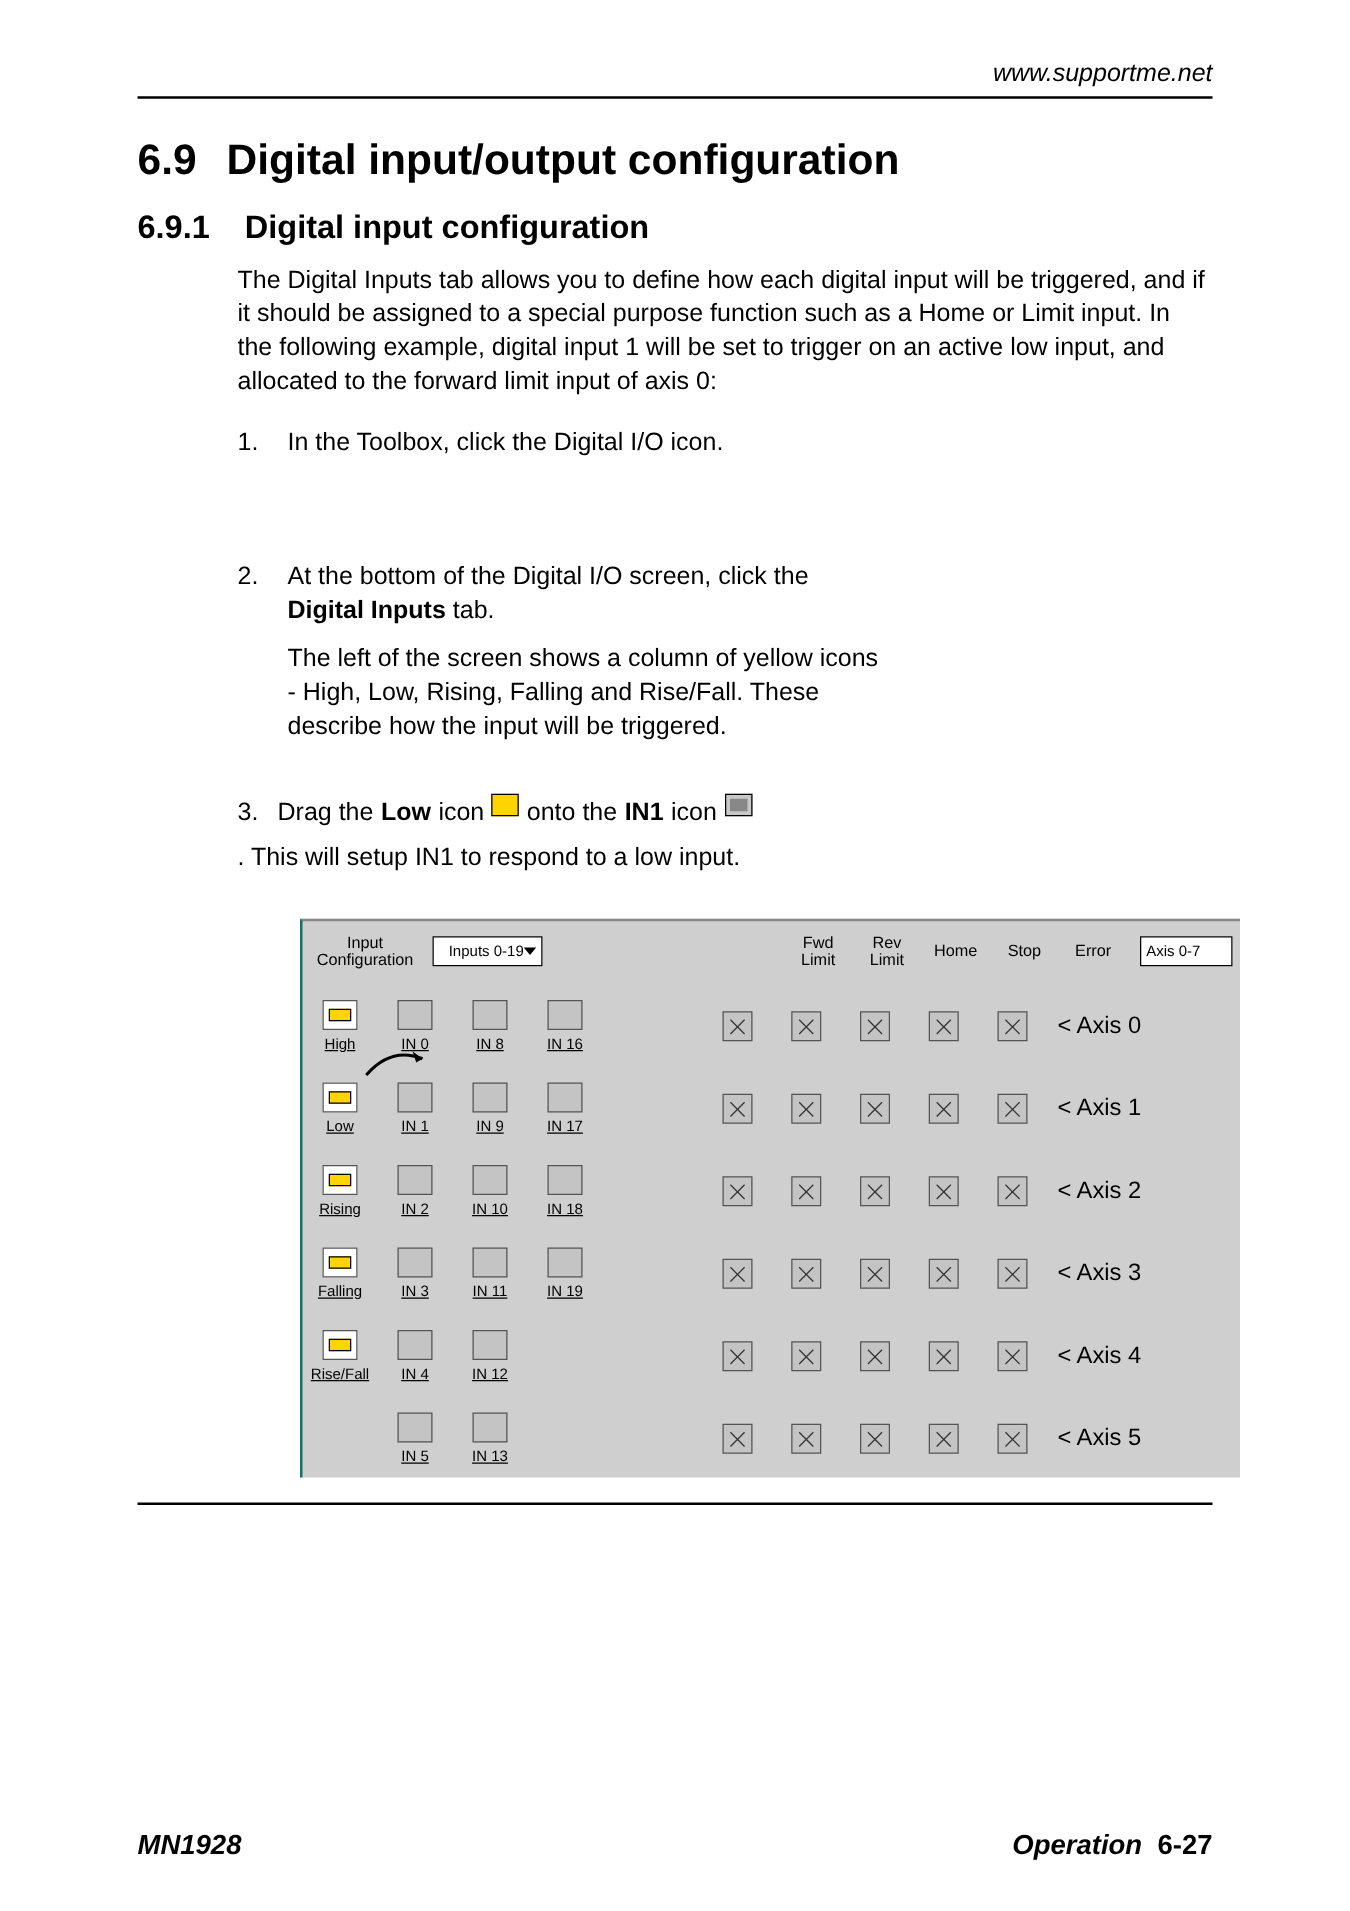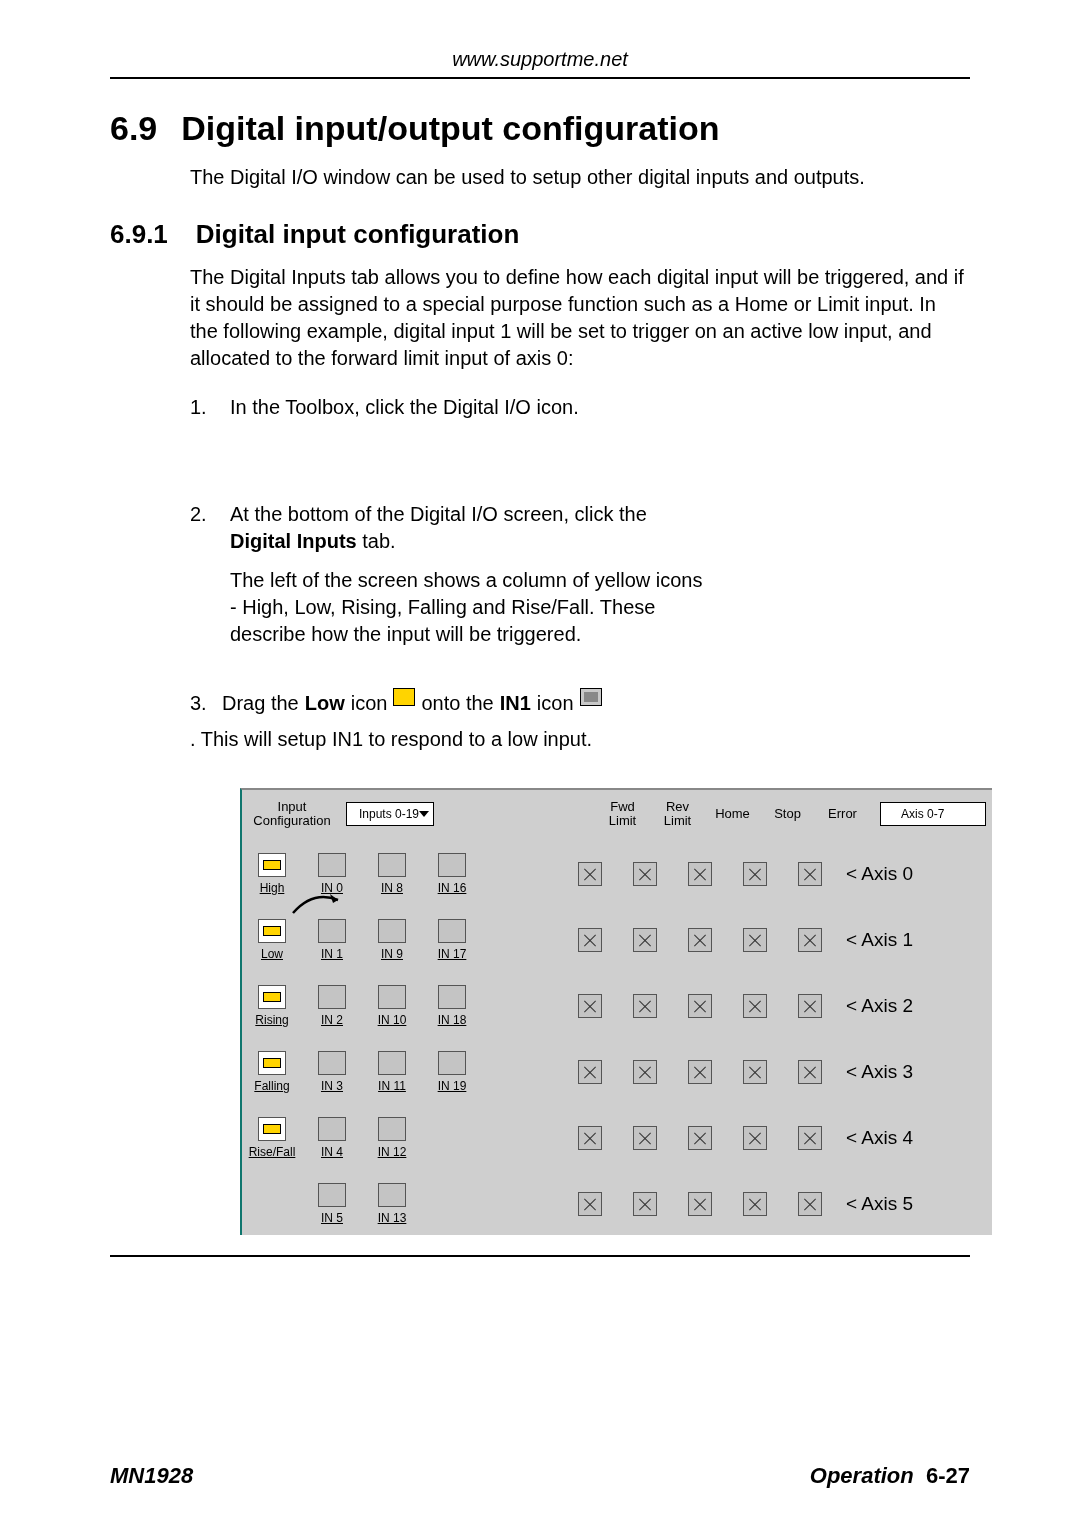--- a/index.html
+++ b/index.html
@@ -1,17 +1,17 @@
 <!DOCTYPE html>
 <html><head>
 <meta charset="utf-8">
 <style>
   html,body{margin:0;padding:0;background:#fff;font-family:Arial,Helvetica,sans-serif;color:#000;}
   .page{width:1080px;height:1529px;position:relative;box-sizing:border-box;padding:48px 110px 40px 110px;}
-  .header-url{text-align:center;font-style:italic;font-size:20px;}
+  .header-url{text-align:right;font-style:italic;font-size:20px;}
   .hr{border:none;border-top:2px solid #000;margin:6px 0 30px 0;}
   .hr2{border:none;border-top:2px solid #000;margin:20px 0 6px 0;}
   .h1-row{display:flex;align-items:baseline;gap:24px;margin-bottom:18px;margin-top:16px;}
   .h1-num{font-size:34px;font-weight:bold;}
   .h1-title{font-size:34px;font-weight:bold;}
   .intro{font-size:20px;margin:0 0 30px 80px;}
   .h2-row{display:flex;align-items:baseline;gap:28px;margin-bottom:14px;}
   .h2-num{font-size:26px;font-weight:bold;}
   .h2-title{font-size:26px;font-weight:bold;}
   .body-text{font-size:20px;line-height:1.35;margin:0 1px 22px 80px;}
@@ -26,21 +26,21 @@
   .bold{font-weight:bold;}
 
   
   .panel{margin:34px 0 0 130px;width:750px;border-left:2px solid #0f766e;border-top:2px solid #888;padding:10px 0 10px 0;background:#cfcfcf;font-family:"MS Sans Serif",Arial,sans-serif;font-size:13px;color:#000;}
   .panel-head{display:flex;align-items:center;}
   .panel-head .lbl{width:100px;text-align:center;line-height:1.1;}
   .panel-head .sel{display:inline-flex;align-items:center;background:#fff;border:1px solid #000;height:22px;padding:0 4px;font-size:12px;margin-left:4px;min-width:78px;justify-content:flex-end;}
   .panel-head .sel .tri{width:0;height:0;border-left:5px solid transparent;border-right:5px solid transparent;border-top:6px solid #000;}
   .panel-head .spacer{flex:1;}
   .panel-head .col{width:55px;text-align:center;line-height:1.1;}
-  .panel-head .axis-sel{display:inline-flex;align-items:center;background:#fff;border:1px solid #000;height:22px;padding:0 20px;font-size:12px;margin-right:6px;min-width:64px;justify-content:space-between;}
+  .panel-head .axis-sel{display:inline-flex;align-items:center;background:#fff;border:1px solid #000;height:22px;padding:0 4px;font-size:12px;margin-right:6px;min-width:64px;justify-content:space-between;}
   .row{display:flex;align-items:center;margin-top:24px;}
   .cellblock{width:60px;text-align:center;}
   .icon-box{width:26px;height:22px;margin:0 auto 4px auto;border:1px solid #555;background:#c4c4c4;position:relative;}
   .icon-box.yellow{background:#fff;}
   .icon-box.yellow::after{content:"";position:absolute;left:4px;right:4px;top:6px;bottom:6px;background:#ffd400;border:1px solid #000;}
   .icon-label{font-size:12px;text-decoration:underline;}
   .xbox{width:22px;height:22px;margin:0 auto;border:1px solid #555;background:#c4c4c4;position:relative;}
   .xbox::before,.xbox::after{content:"";position:absolute;left:3px;right:3px;top:50%;border-top:1px solid #333;}
   .xbox::before{transform:rotate(45deg);}
   .xbox::after{transform:rotate(-45deg);}
@@ -58,21 +58,20 @@
 <body>
 
 <div class="page">
   <div class="header-url">www.supportme.net</div>
   <hr class="hr">
 
   <div class="h1-row">
     <span class="h1-num">6.9</span>
     <span class="h1-title">Digital input/output configuration</span>
   </div>
-  <p class="intro">The Digital I/O window can be used to setup other digital inputs and outputs.</p>
 
   <div class="h2-row">
     <span class="h2-num">6.9.1</span>
     <span class="h2-title">Digital input configuration</span>
   </div>
   <p class="body-text">The Digital Inputs tab allows you to define how each digital input will be triggered, and if it should be assigned to a special purpose function such as a Home or Limit input.  In the following example, digital input 1 will be set to trigger on an active low input, and allocated to the forward limit input of axis 0:</p>
 
   <div class="li">
     <div class="num">1.</div>
     <div class="content">In the Toolbox, click the Digital I/O icon.</div>

